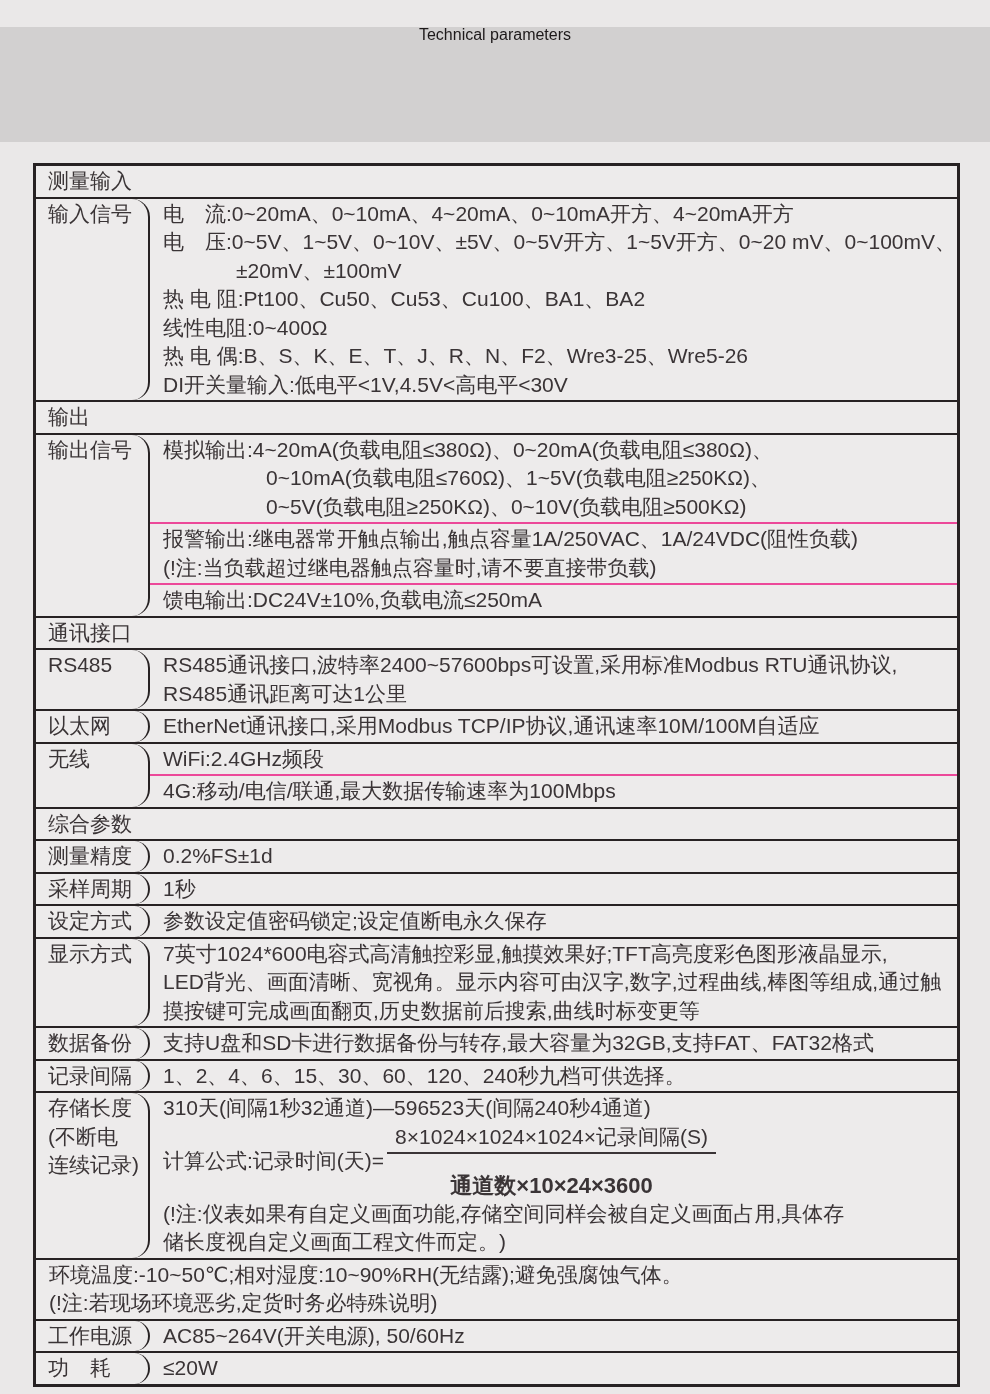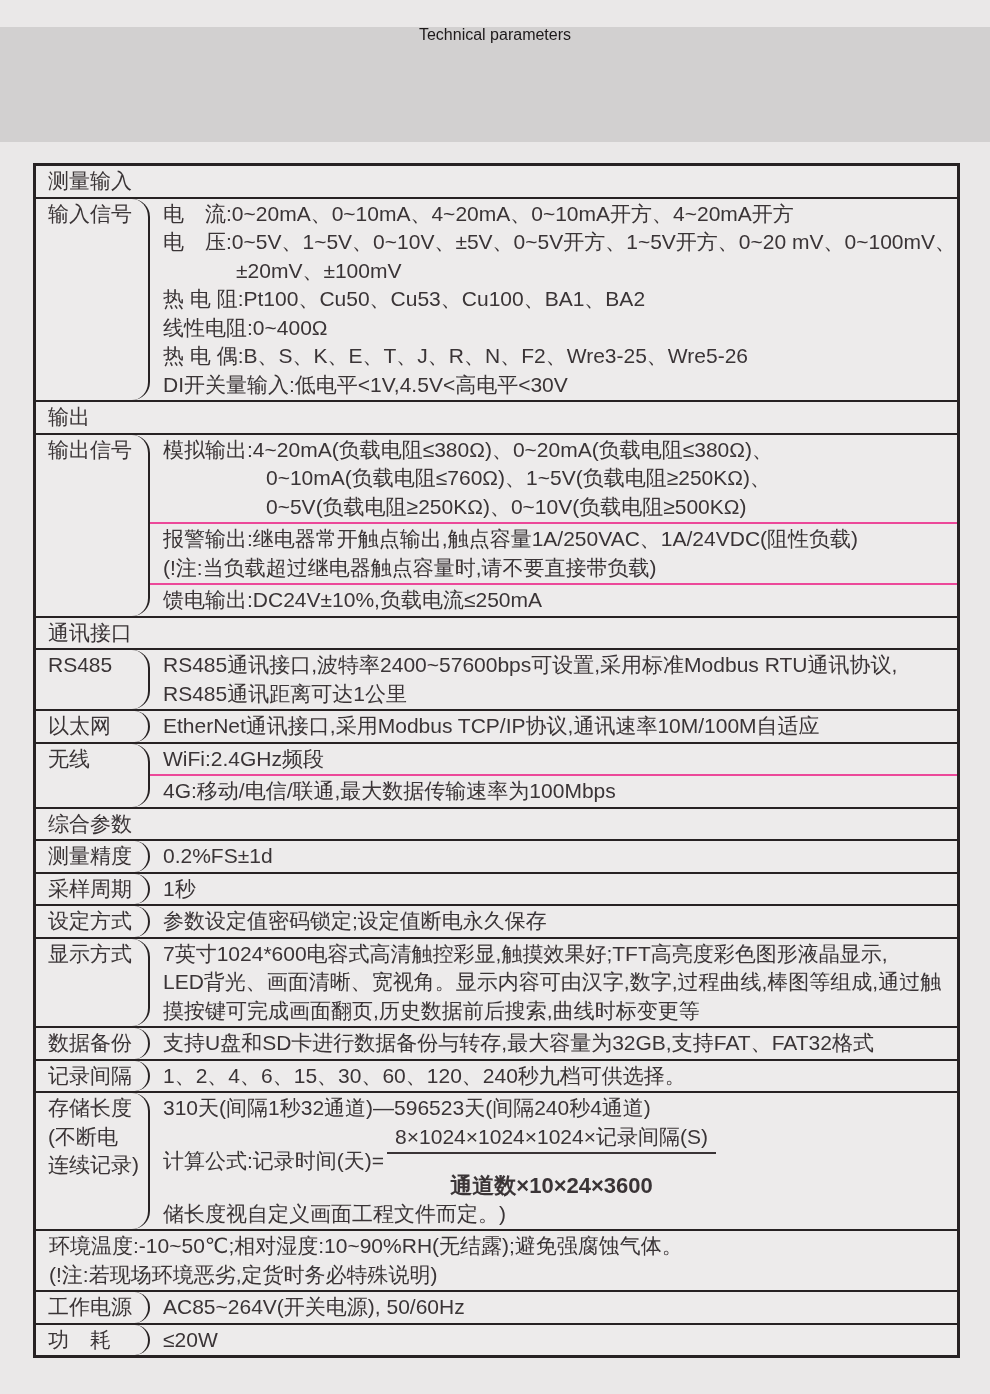--- a/index.html
+++ b/index.html
@@ -208,20 +208,21 @@
         <div class="param-content">
           <div class="subrow">
             <div class="line">310天(间隔1秒32通道)—596523天(间隔240秒4通道)</div>
             <div class="formula-line">
               <span class="formula-prefix">计算公式:记录时间(天)=</span>
               <span class="frac">
                 <div class="num">8×1024×1024×1024×记录间隔(S)</div>
                 <div class="den">通道数×10×24×3600</div>
               </span>
             </div>
+            <div class="line">(!注:仪表如果有自定义画面功能,存储空间同样会被自定义画面占用,具体存</div>
             <div class="line">储长度视自定义画面工程文件而定。)</div>
           </div>
         </div>
       </div>
       <div class="t-row param-row">
         <div class="param-content">
           <div class="subrow">
             <div class="line">环境温度:-10~50℃;相对湿度:10~90%RH(无结露);避免强腐蚀气体。</div>
             <div class="line">(!注:若现场环境恶劣,定货时务必特殊说明)</div>
           </div>

